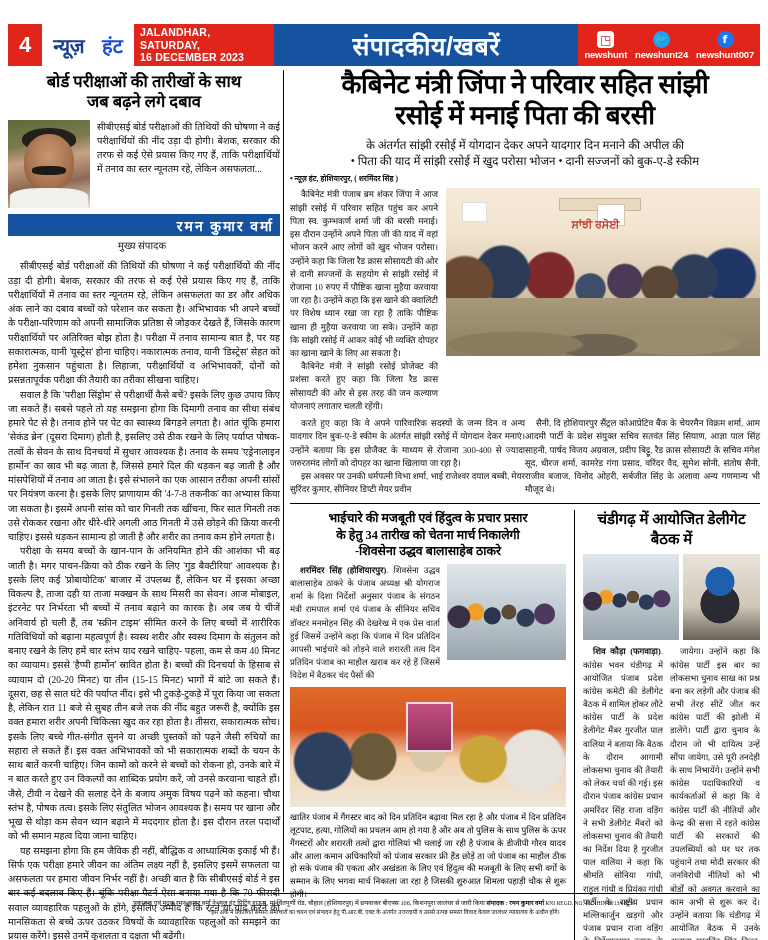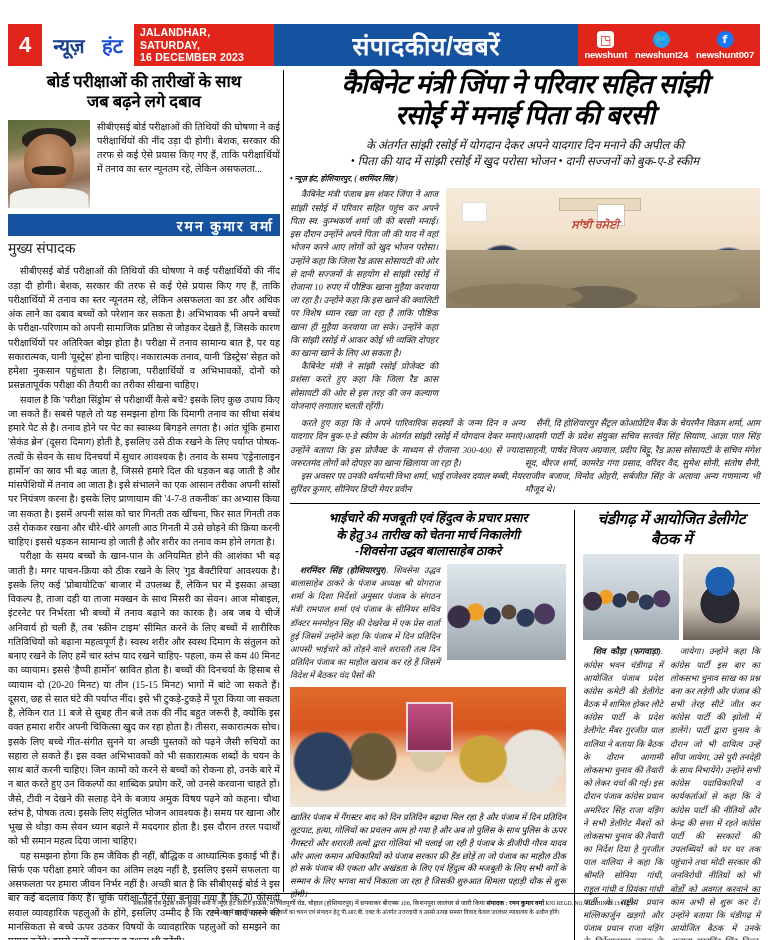--- a/index.html
+++ b/index.html
@@ -59,21 +59,21 @@
   .soc .glyph.tw { background: #1da1f2; }
   .soc .glyph.fb { background: #1877f2; font-weight: bold; }
   .soc .handle {
     color: #fff; font-family: "Liberation Sans", sans-serif;
     font-size: 9.5px; font-weight: bold; letter-spacing: -0.2px;
   }
 
   
   .editorial { position: absolute; left: 8px; top: 72px; width: 272px; height: 818px; }
   .vrule-1 { position: absolute; left: 283px; top: 70px; width: 1px; height: 822px; background: #000; }
-  .mainarea { position: absolute; left: 290px; top: 70px; width: 470px; height: 820px; font-style: italic; }
+  .mainarea { position: absolute; left: 290px; top: 70px; width: 470px; height: 820px; }
 
   
   .ed-head {
     text-align: center; font-weight: bold; font-size: 16.5px;
     line-height: 1.22; color: #000; padding: 0 4px;
   }
   .ed-top { display: flex; gap: 7px; margin-top: 8px; }
   .ed-photo {
     width: 82px; height: 88px; flex: none;
     background: linear-gradient(170deg,#5b6b3a 0%,#7d7a4e 28%,#c8a184 45%,#8d6a52 70%,#e8e4dc 100%);
@@ -100,21 +100,21 @@
     font-size: 9.6px; line-height: 1.46; text-align: justify; color: #111;
   }
   .ed-byline-bar {
     margin-top: 6px; background: #1552a0; height: 22px;
     display: flex; align-items: center; justify-content: flex-end;
     padding-right: 6px;
   }
   .ed-byline-bar span {
     color: #fff; font-weight: bold; font-size: 14px; letter-spacing: 2px;
   }
-  .ed-sub { text-align: left; font-size: 14px; color: #222; margin-top: 2px; padding-right: 4px; }
+  .ed-sub { text-align: center; font-size: 10px; color: #222; margin-top: 2px; padding-right: 4px; }
   .ed-body { margin-top: 7px; font-size: 9.5px; line-height: 1.5; text-align: justify; color: #111; }
   .ed-body p { text-indent: 12px; margin-bottom: 0; }
 
   
   .ms-head {
     text-align: center; font-weight: bold; font-size: 26px;
     line-height: 1.18; color: #000; letter-spacing: -0.3px;
   }
   .ms-sub {
     margin-top: 7px; text-align: center;
@@ -124,21 +124,21 @@
     margin-top: 4px; font-size: 7.6px; font-weight: bold; color: #111;
   }
   .ms-cols {
     margin-top: 5px; display: flex; gap: 8px;
   }
   .ms-col { font-size: 8.7px; line-height: 1.52; text-align: justify; color: #111; }
   .ms-col p { text-indent: 11px; }
   .ms-colL { width: 148px; }
   .ms-right { flex: 1; }
   .ms-photo {
-    width: 100%; height: 120px; position: relative; overflow: hidden;
+    width: 100%; height: 168px; position: relative; overflow: hidden;
     background: linear-gradient(180deg,#f4e6d2 0%,#e9d6bb 40%,#b9a894 100%);
   }
   .ms-photo .wall { position: absolute; inset: 0; background: linear-gradient(180deg,#f6ead8 0%,#efdfc7 55%,#d9c6ab 100%); }
   .ms-photo .banner {
     position: absolute; left: 36%; top: 10px; width: 26%; height: 13px;
     background: #e8d9c0; border: 1px solid #c9b99c;
   }
   .ms-photo .redtext {
     position: absolute; left: 40%; top: 30px; color: #c0392b;
     font-size: 11px; font-weight: bold;

